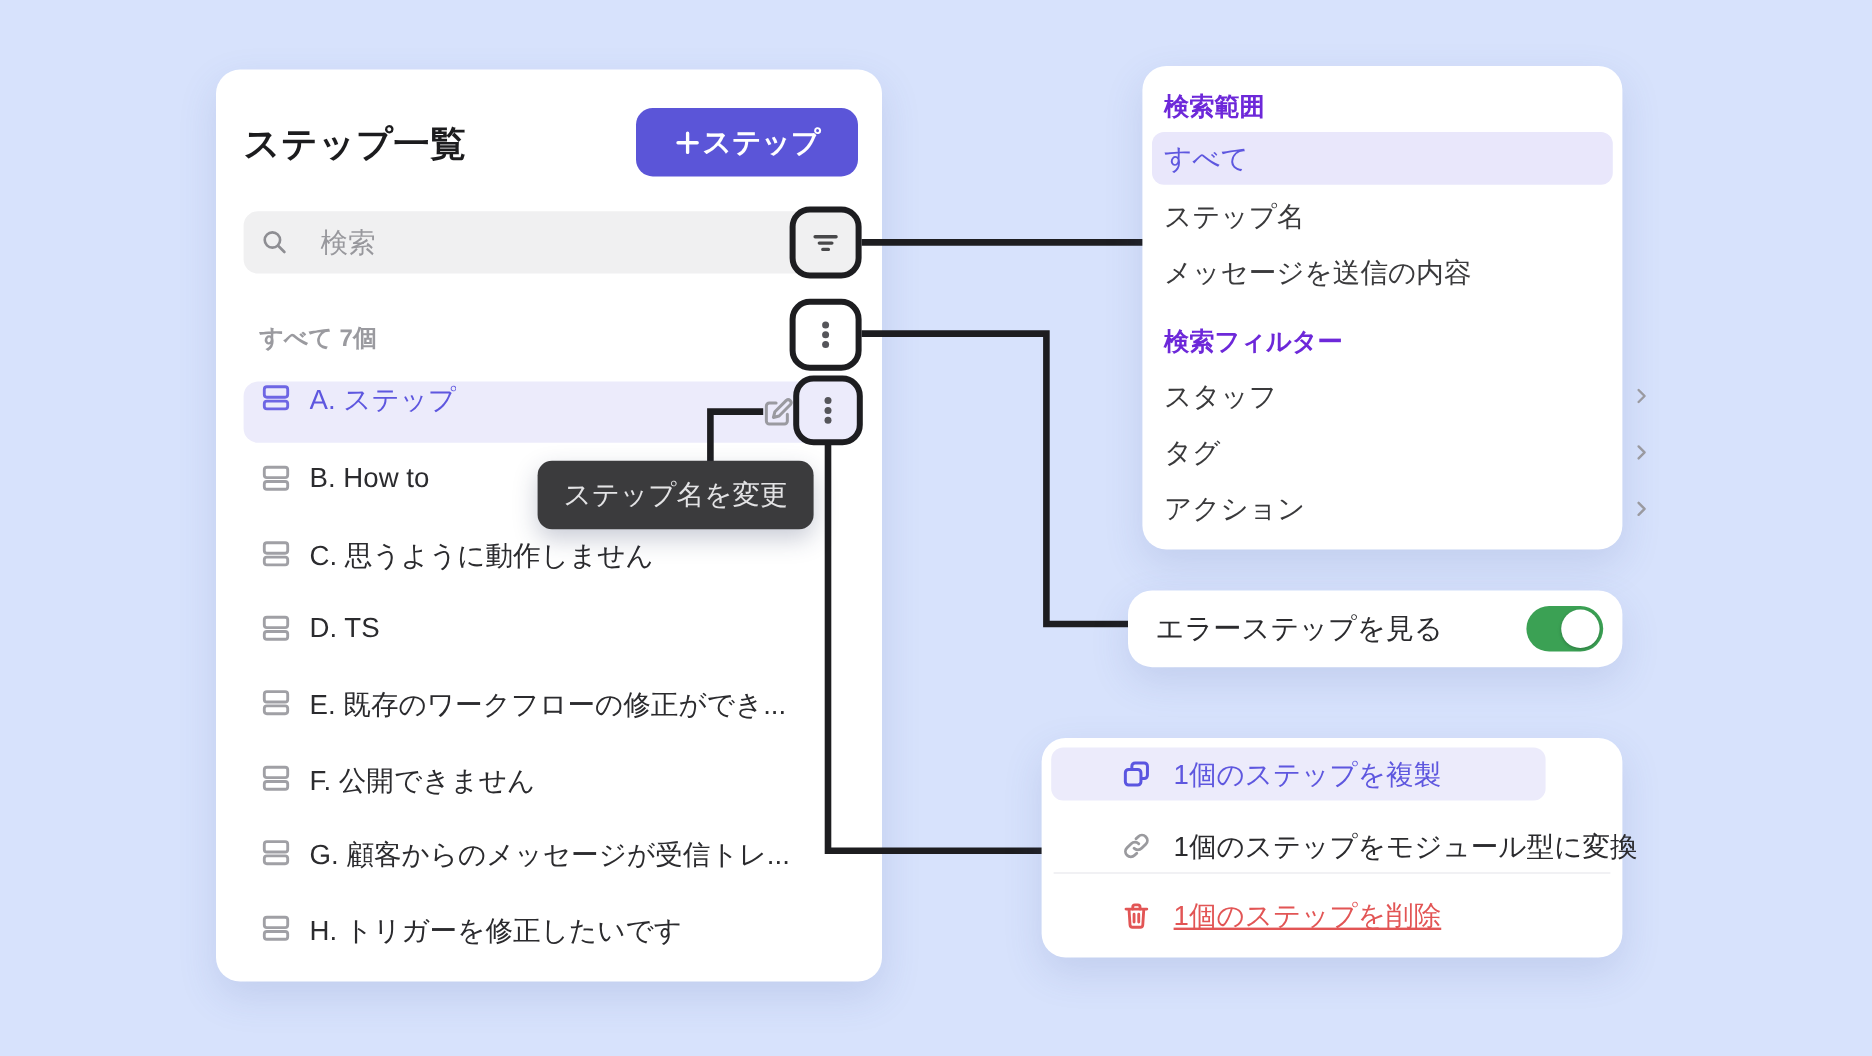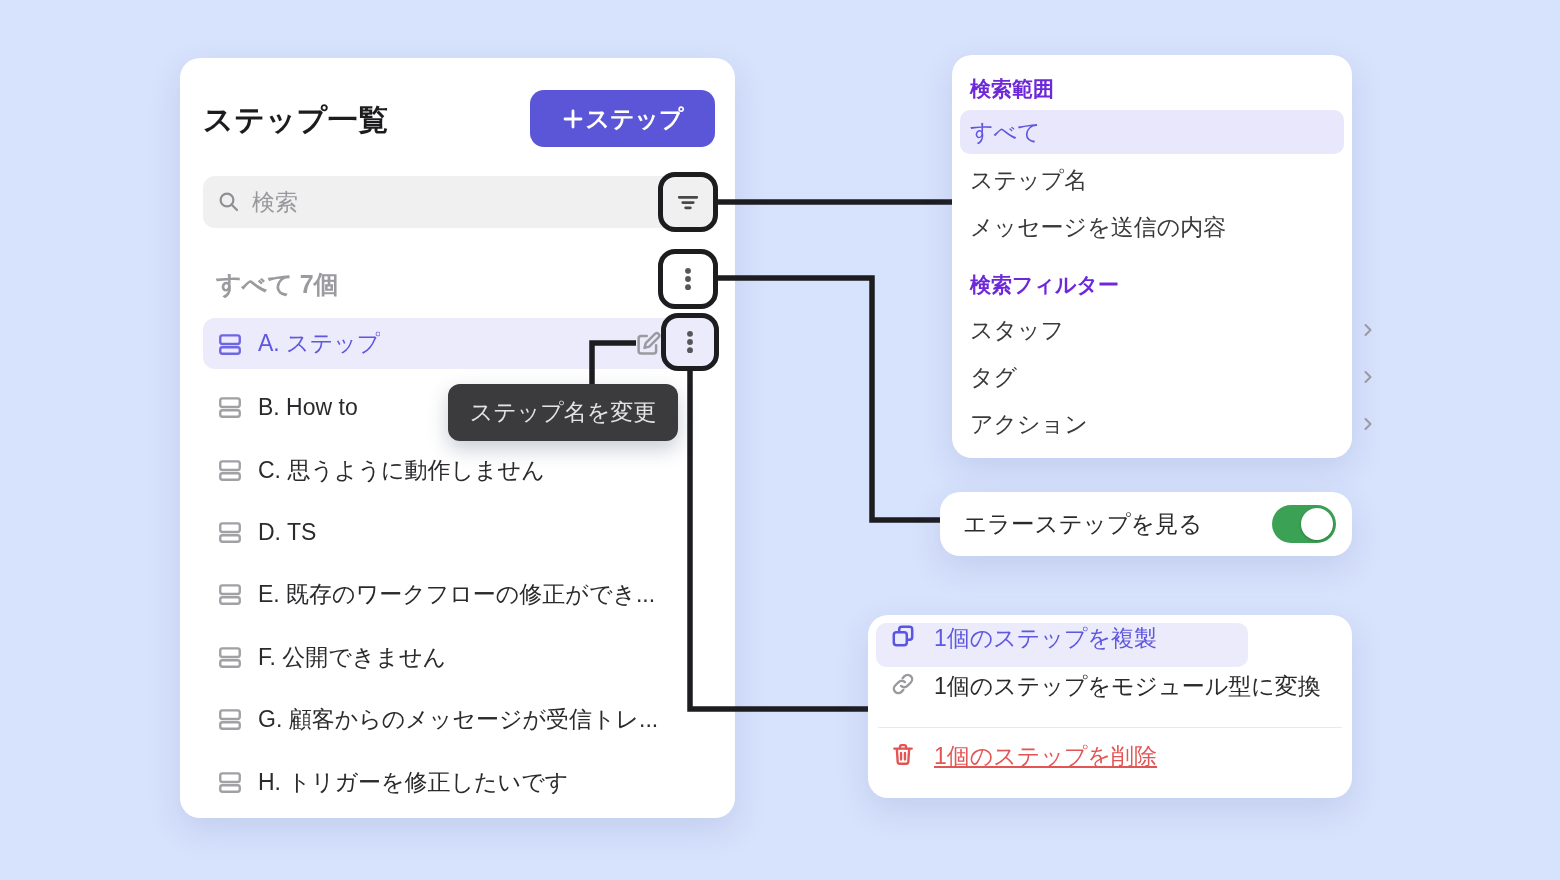--- a/index.html
+++ b/index.html
@@ -22,27 +22,27 @@
     background:#5b55d8; border:none; border-radius:14px; color:#fff;
     font-size:24px; font-weight:600; font-family:inherit;
     display:flex; align-items:center; justify-content:center; cursor:pointer;
   }
   .search-field {
     position:absolute; left:23px; top:118px; width:511px; height:52px;
     background:#f0f0f1; border-radius:12px; display:flex; align-items:center; padding:0 14px;
   }
   .search-field input {
     border:none; background:transparent; outline:none; flex:1;
-    font-size:23px; font-family:inherit; color:#3a3a3c; margin-left:11px;
+    font-size:23px; font-family:inherit; color:#3a3a3c; margin-left:26px;
   }
   .search-field input::placeholder { color:#98989d; }
-  .count-label { position:absolute; left:36px; top:210px; font-size:25px; font-weight:600; color:#9a9a9f; }
+  .count-label { position:absolute; left:36px; top:210px; font-size:20px; font-weight:600; color:#9a9a9f; }
   .step-row {
     position:absolute; left:23px; width:501px; height:44px; border-radius:12px;
-    display:flex; align-items:center; cursor:pointer;
+    display:flex; align-items:flex-start; cursor:pointer;
   }
   .step-row .step-label {
     margin-left:15px; font-size:23px; color:#2b2b2e;
     white-space:nowrap; overflow:hidden; max-width:440px;
   }
   .step-row.active { height:51px; background:#ecebfb; }
   .step-row.active .step-label { color:#5e57df; }
   .step-row svg { margin-left:14px; flex:0 0 auto; }
   
   .connectors { position:absolute; left:0; top:0; z-index:2; pointer-events:none; }
@@ -80,22 +80,22 @@
     position:absolute; right:16px; top:13px; width:64px; height:38px;
     background:#3ba154; border-radius:19px; cursor:pointer;
   }
   .switch .knob {
     position:absolute; right:3px; top:3px; width:32px; height:32px; border-radius:50%;
     background:#fff; box-shadow:0 1px 3px rgba(0,0,0,.25);
   }
   
   .step-menu { left:868px; top:615px; width:484px; height:183px; z-index:3; }
   .step-menu-item {
-    position:absolute; left:8px; width:372px; height:44px; border-radius:10px;
-    display:flex; font-size:23px; color:#2b2b2e; cursor:pointer;
+    position:absolute; left:8px; width:412px; height:44px; border-radius:10px;
+    display:flex; align-items:center; font-size:23px; color:#2b2b2e; cursor:pointer;padding-left:44px;
   }
   .step-menu-item svg { margin-left:14px; flex:0 0 auto; }
   .step-menu-item .mi-label { margin-left:18px; white-space:nowrap; }
   .step-menu-item.accent { background:#ecebfb; }
   .step-menu-item.accent .mi-label { color:#5e57df; }
   .step-menu-item.danger .mi-label { color:#e25555;text-decoration:underline; }
   .menu-divider { position:absolute; left:10px; top:112px; width:464px; height:1px; background:#e8e8ed; }
 </style>
 </head>
 <body>
@@ -268,21 +268,21 @@
   </div>
 
   <div class="panel step-menu">
     <div class="step-menu-item accent" style="top:8px">
       <svg width="26" height="26" viewBox="0 0 24 24">
         <rect x="8.5" y="3.5" width="12" height="12" rx="2.5" stroke="#5a55e0" stroke-width="2.3" fill="none"></rect>
         <rect x="3.5" y="8.5" width="12" height="12" rx="2.5" stroke="#5a55e0" stroke-width="2.3" fill="#ecebfb"></rect>
       </svg>
       <span class="mi-label">1個のステップを複製</span>
     </div>
-    <div class="step-menu-item" style="top:56px">
+    <div class="step-menu-item" style="top:68px">
       <svg width="26" height="26" viewBox="0 0 24 24">
         <path d="M10.2 13.8a4.1 4.1 0 0 0 5.8 0l3.2-3.2a4.1 4.1 0 0 0-5.8-5.8l-1.7 1.7" stroke="#9a9a9e" stroke-width="2.2" fill="none" stroke-linecap="round"></path>
         <path d="M13.8 10.2a4.1 4.1 0 0 0-5.8 0l-3.2 3.2a4.1 4.1 0 0 0 5.8 5.8l1.7-1.7" stroke="#9a9a9e" stroke-width="2.2" fill="none" stroke-linecap="round"></path>
       </svg>
       <span class="mi-label">1個のステップをモジュール型に変換</span>
     </div>
     <div class="menu-divider"></div>
     <div class="step-menu-item danger" style="top:126px">
       <svg width="26" height="26" viewBox="0 0 24 24">
         <path d="M4 7h16" stroke="#e25555" stroke-width="2.2" stroke-linecap="round" fill="none"></path>

